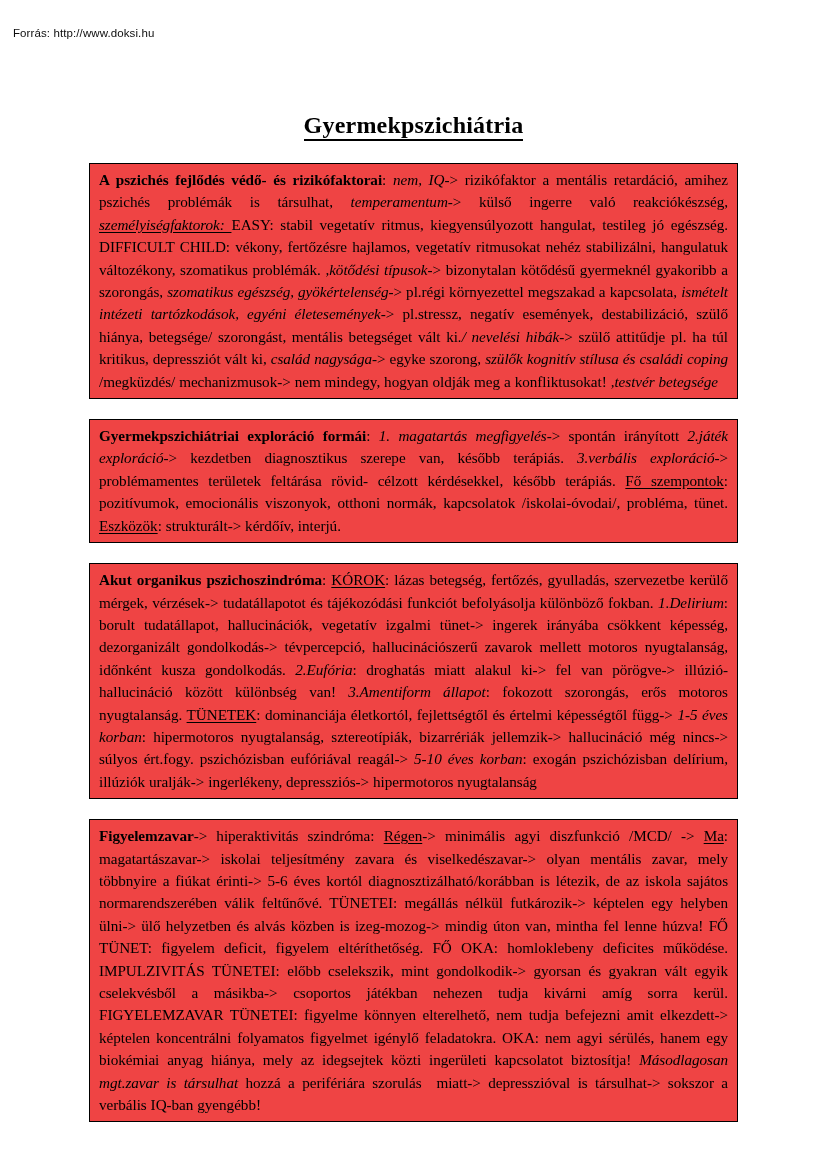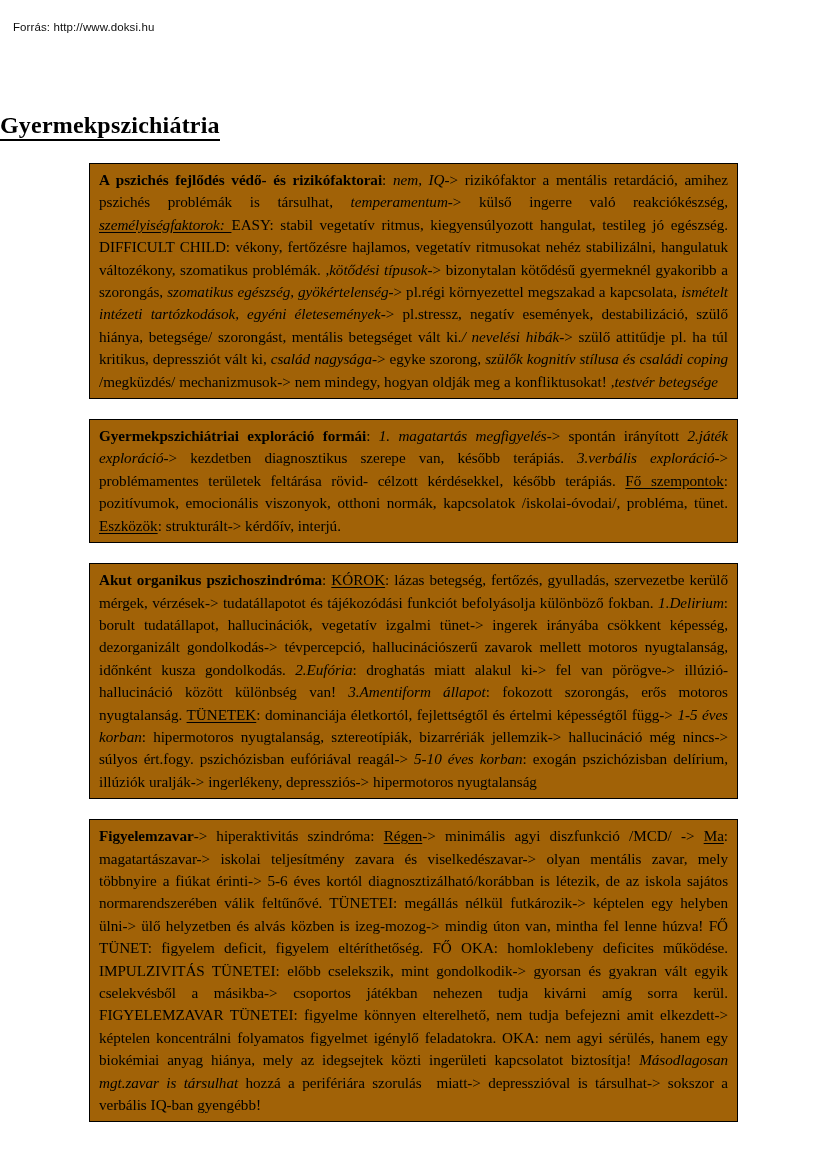--- a/index.html
+++ b/index.html
@@ -18,32 +18,33 @@
   .page {
     position: absolute;
     left: 0; top: 0;
     width: 827px;
     height: 1170px;
     box-sizing: border-box;
   }
   .source-line {
     position: absolute;
     left: 13px;
-    top: 21px;
+    top: 27px;
     font-family: "Liberation Sans", "DejaVu Sans", sans-serif;
     font-size: 11.5px;
     letter-spacing: 0.1px;
     color: #0d0d0d;
     white-space: nowrap;
   }
   .doc-title {
     position: absolute;
     left: 0;
     top: 96px;
     width: 827px;
+    text-align: center;
     font-size: 24px;
     font-weight: bold;
     letter-spacing: 0.2px;
     color: #000;
   }
   .doc-title span {
     border-bottom: 2px solid #000;
     padding-bottom: 1px;
   }
   .boxes {
@@ -51,21 +52,21 @@
     left: 89px;
     top: 163px;
     width: 649px;
   }
   .textbox {
     border: 1px solid #000000;
     box-sizing: border-box;
     width: 649px;
     padding: 5px 9px 5px 9px;
     margin-bottom: 20px;
-    background: #a16207;
+    background: #ef4444;
   }
   .textbox p {
     margin: 0;
     text-align: justify;
     text-justify: inter-word;
     font-size: 15.2px;
     line-height: 22.4px;
     letter-spacing: -0.05px;
     word-spacing: 0.2px;
     hyphens: none;

